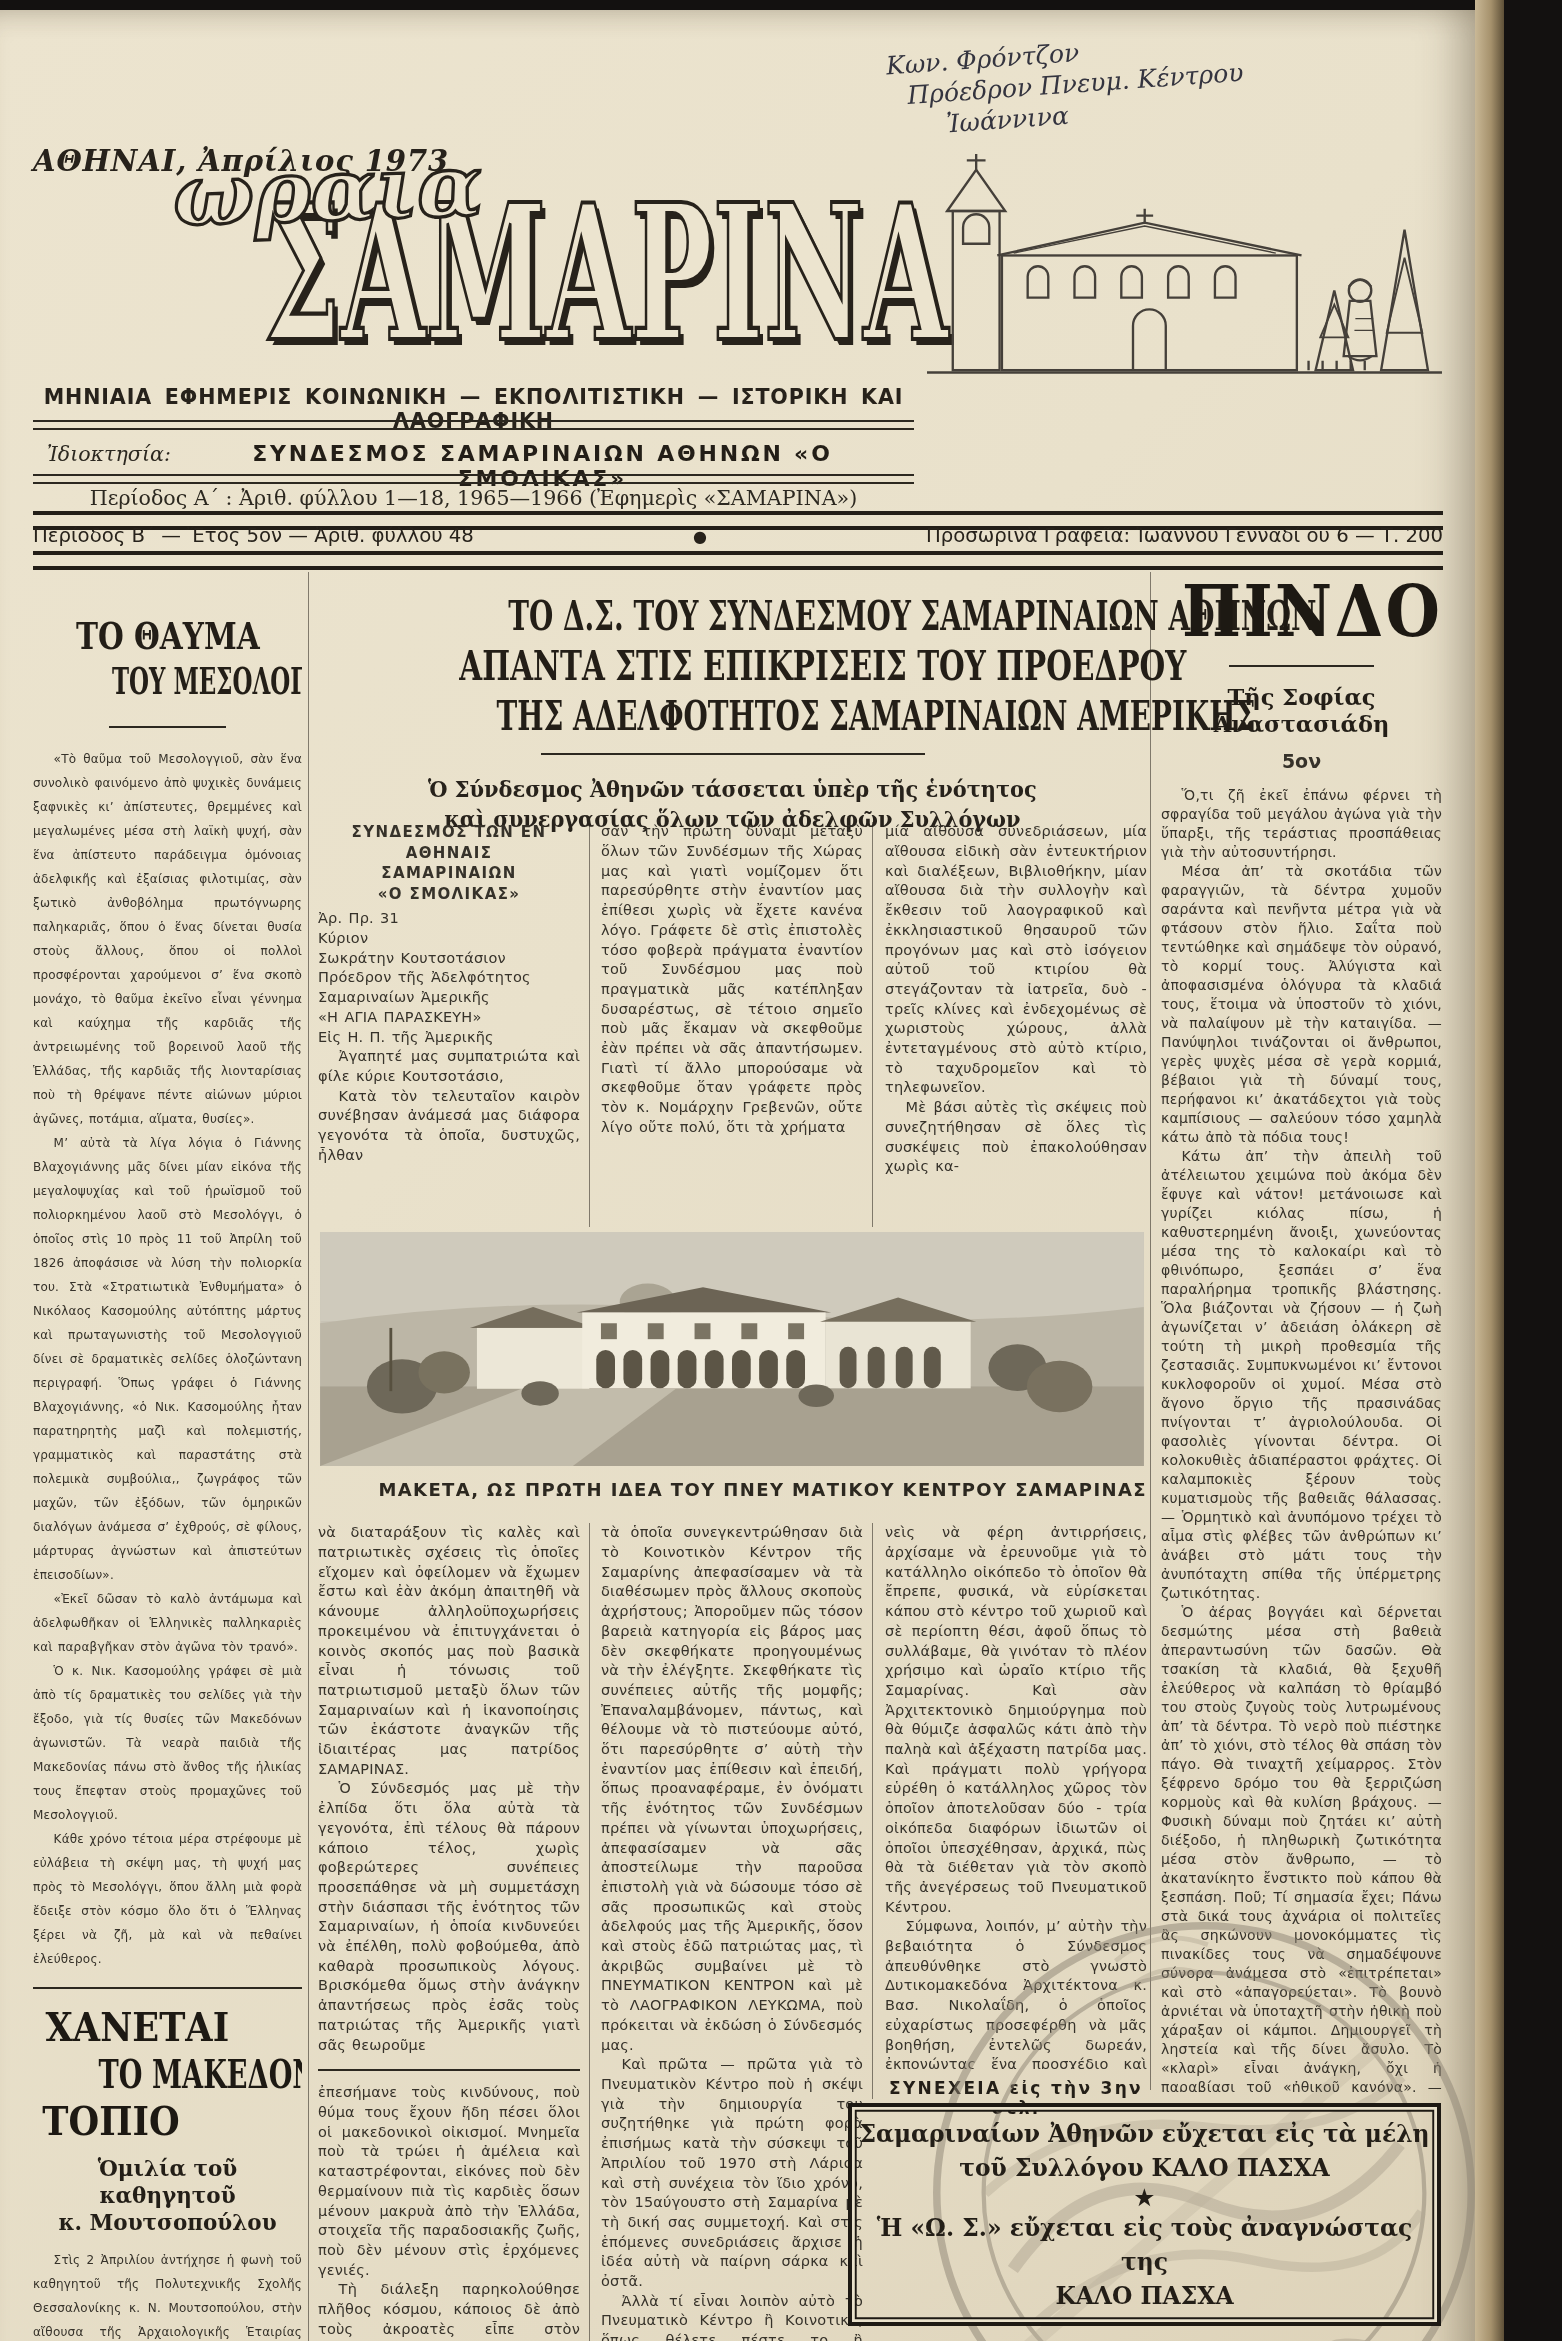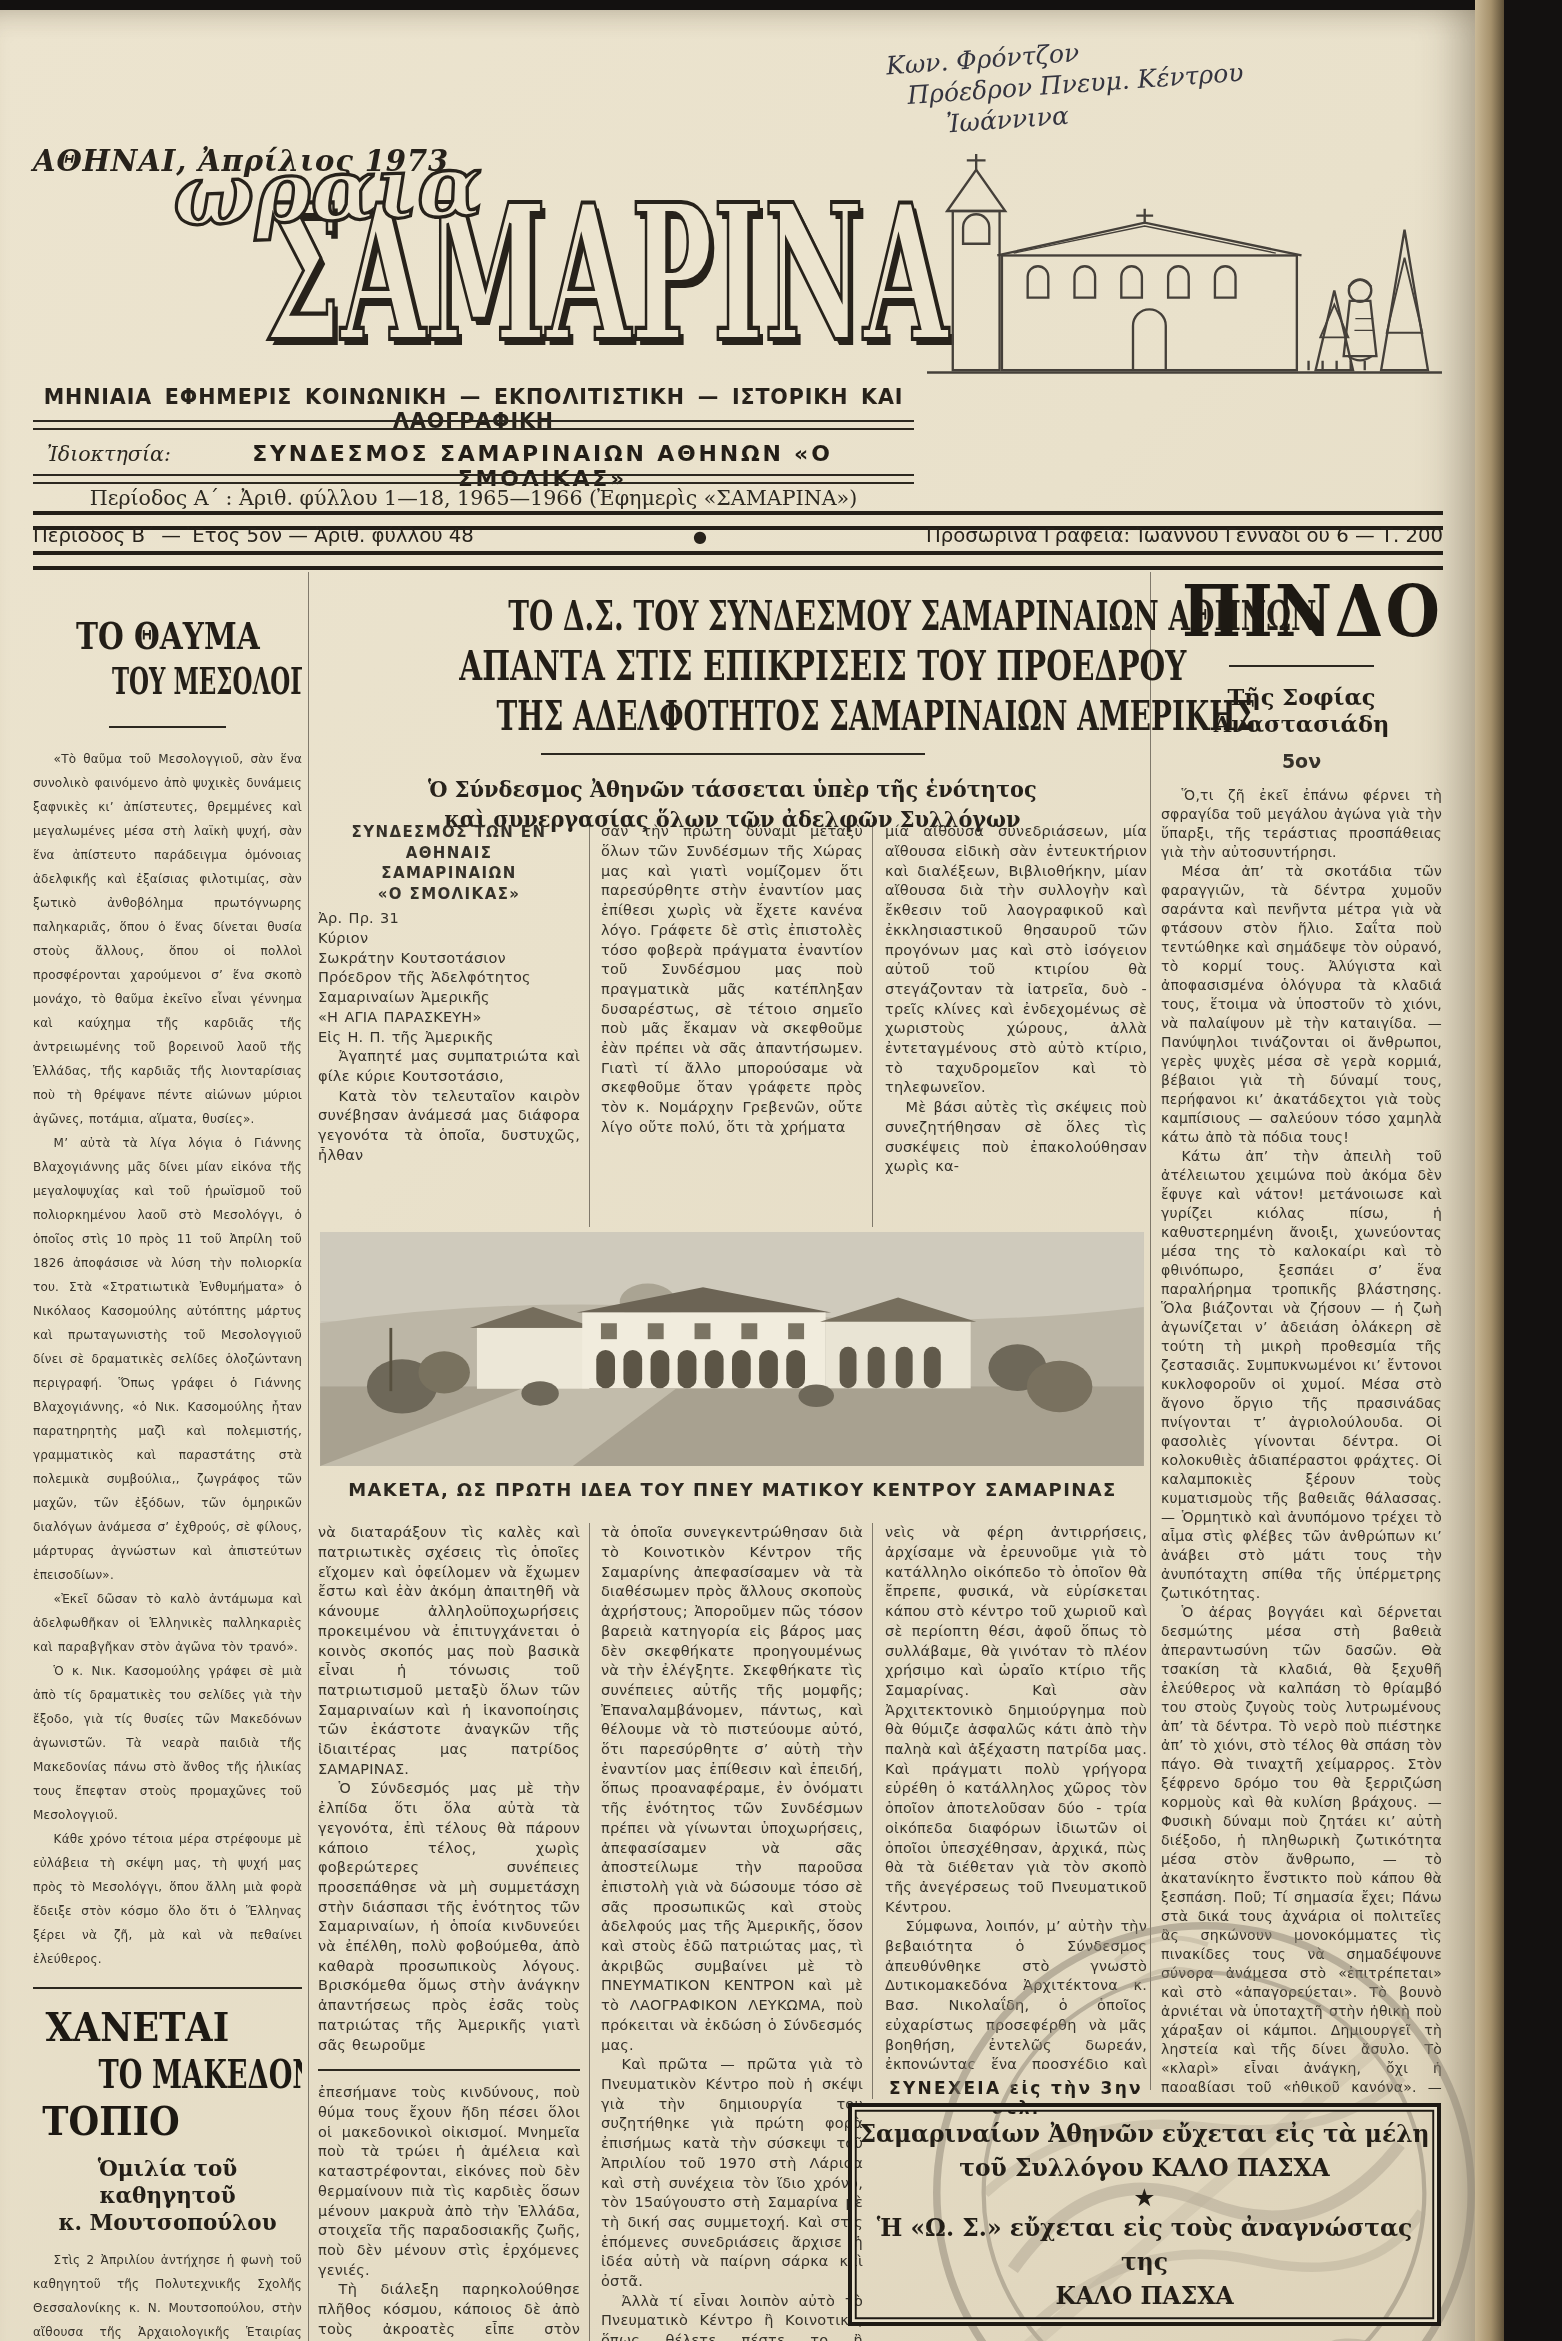--- a/index.html
+++ b/index.html
@@ -39,21 +39,21 @@
             font-family:"DejaVu Serif",serif;font-size:20.6px;color:#2c2820;}
   .folio-row{left:33px;top:514px;width:1410px;display:flex;align-items:baseline;
              font-size:19.7px;color:#27221b;}
   .headline-left{font:700 37px/45px "DejaVu Serif",serif;color:#231e17;text-align:center;margin-top:40px;}
   .body30{font-size:12px;line-height:24px;letter-spacing:0.2px;word-spacing:1.4px;}
   .body31{font-size:14.5px;line-height:19.7px;letter-spacing:0.2px;word-spacing:1.4px;}
   .body30p{font-size:14px;line-height:19px;letter-spacing:0.2px;word-spacing:1.4px;}
   .mid-head{text-align:center;font:700 41px/50px "DejaVu Serif",serif;color:#231e17;margin-top:24px;}
   .deck{text-align:center;font:700 22px/30px "DejaVu Serif",serif;color:#27221b;margin-top:19px;}
   .letterhead{text-align:center;font-weight:700;font-size:15px;line-height:20.6px;letter-spacing:1.4px;}
-  .caption{text-align:center;font-weight:700;font-size:18px;letter-spacing:1.4px;color:#2c2820;}
+  .caption{text-align:right;font-weight:700;font-size:18px;letter-spacing:1.4px;color:#2c2820;}
   .pindos-head{text-align:center;font:700 71px/75px "DejaVu Serif",serif;color:#1d1913;letter-spacing:2.8px;}
   .byline{text-align:center;font:700 22.5px/27px "DejaVu Serif",serif;color:#231e17;}
   .part-num{text-align:center;font-weight:700;font-size:19px;}
   .cont-line{text-align:center;font-weight:700;font-size:17px;letter-spacing:2.3px;color:#231e17;}
   .sub-head{font:700 21.5px/27px "DejaVu Serif",serif;text-align:center;color:#231e17;}
   .wish-box{left:848px;top:2093px;width:585px;height:215px;border:4.7px solid #1d1913;
             box-shadow:inset 0 0 0 2.8px #e9e1cb, inset 0 0 0 4.7px #1d1913;
             display:flex;flex-direction:column;justify-content:center;align-items:center;
             font:700 23.4px/34px "DejaVu Serif",serif;color:#231e17;text-align:center;}
   .star{font-size:21.5px;line-height:26px;}

